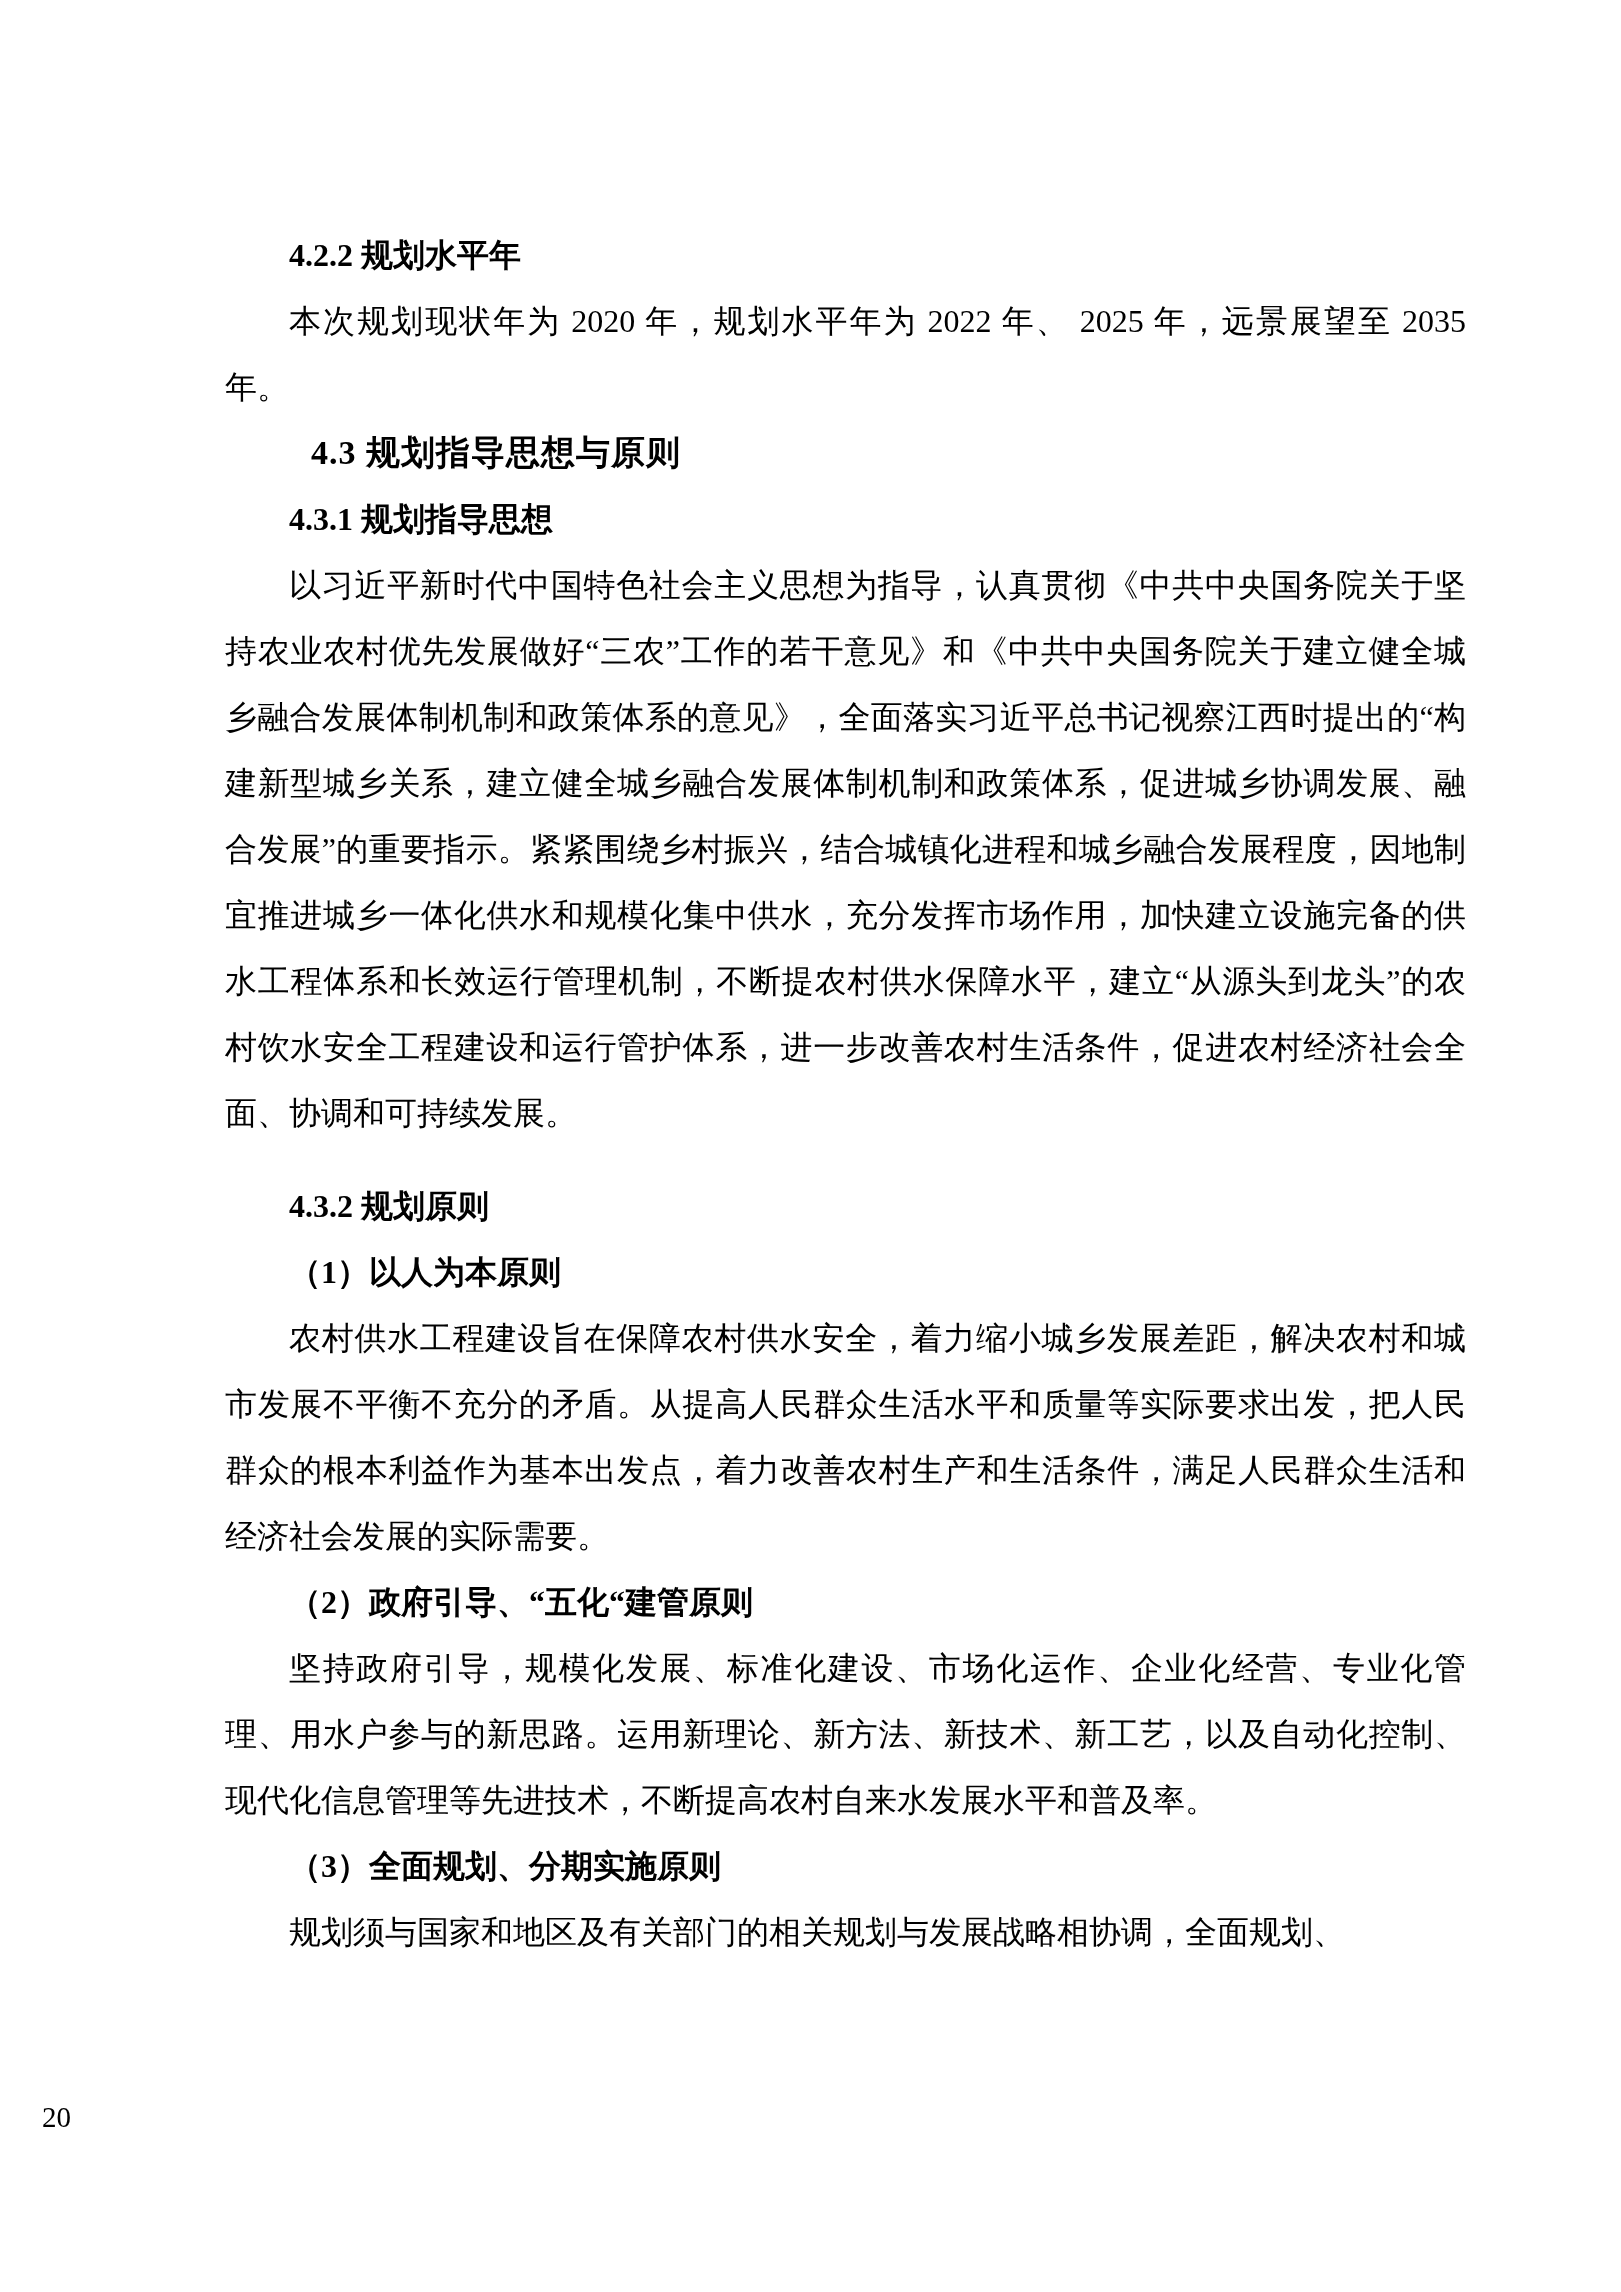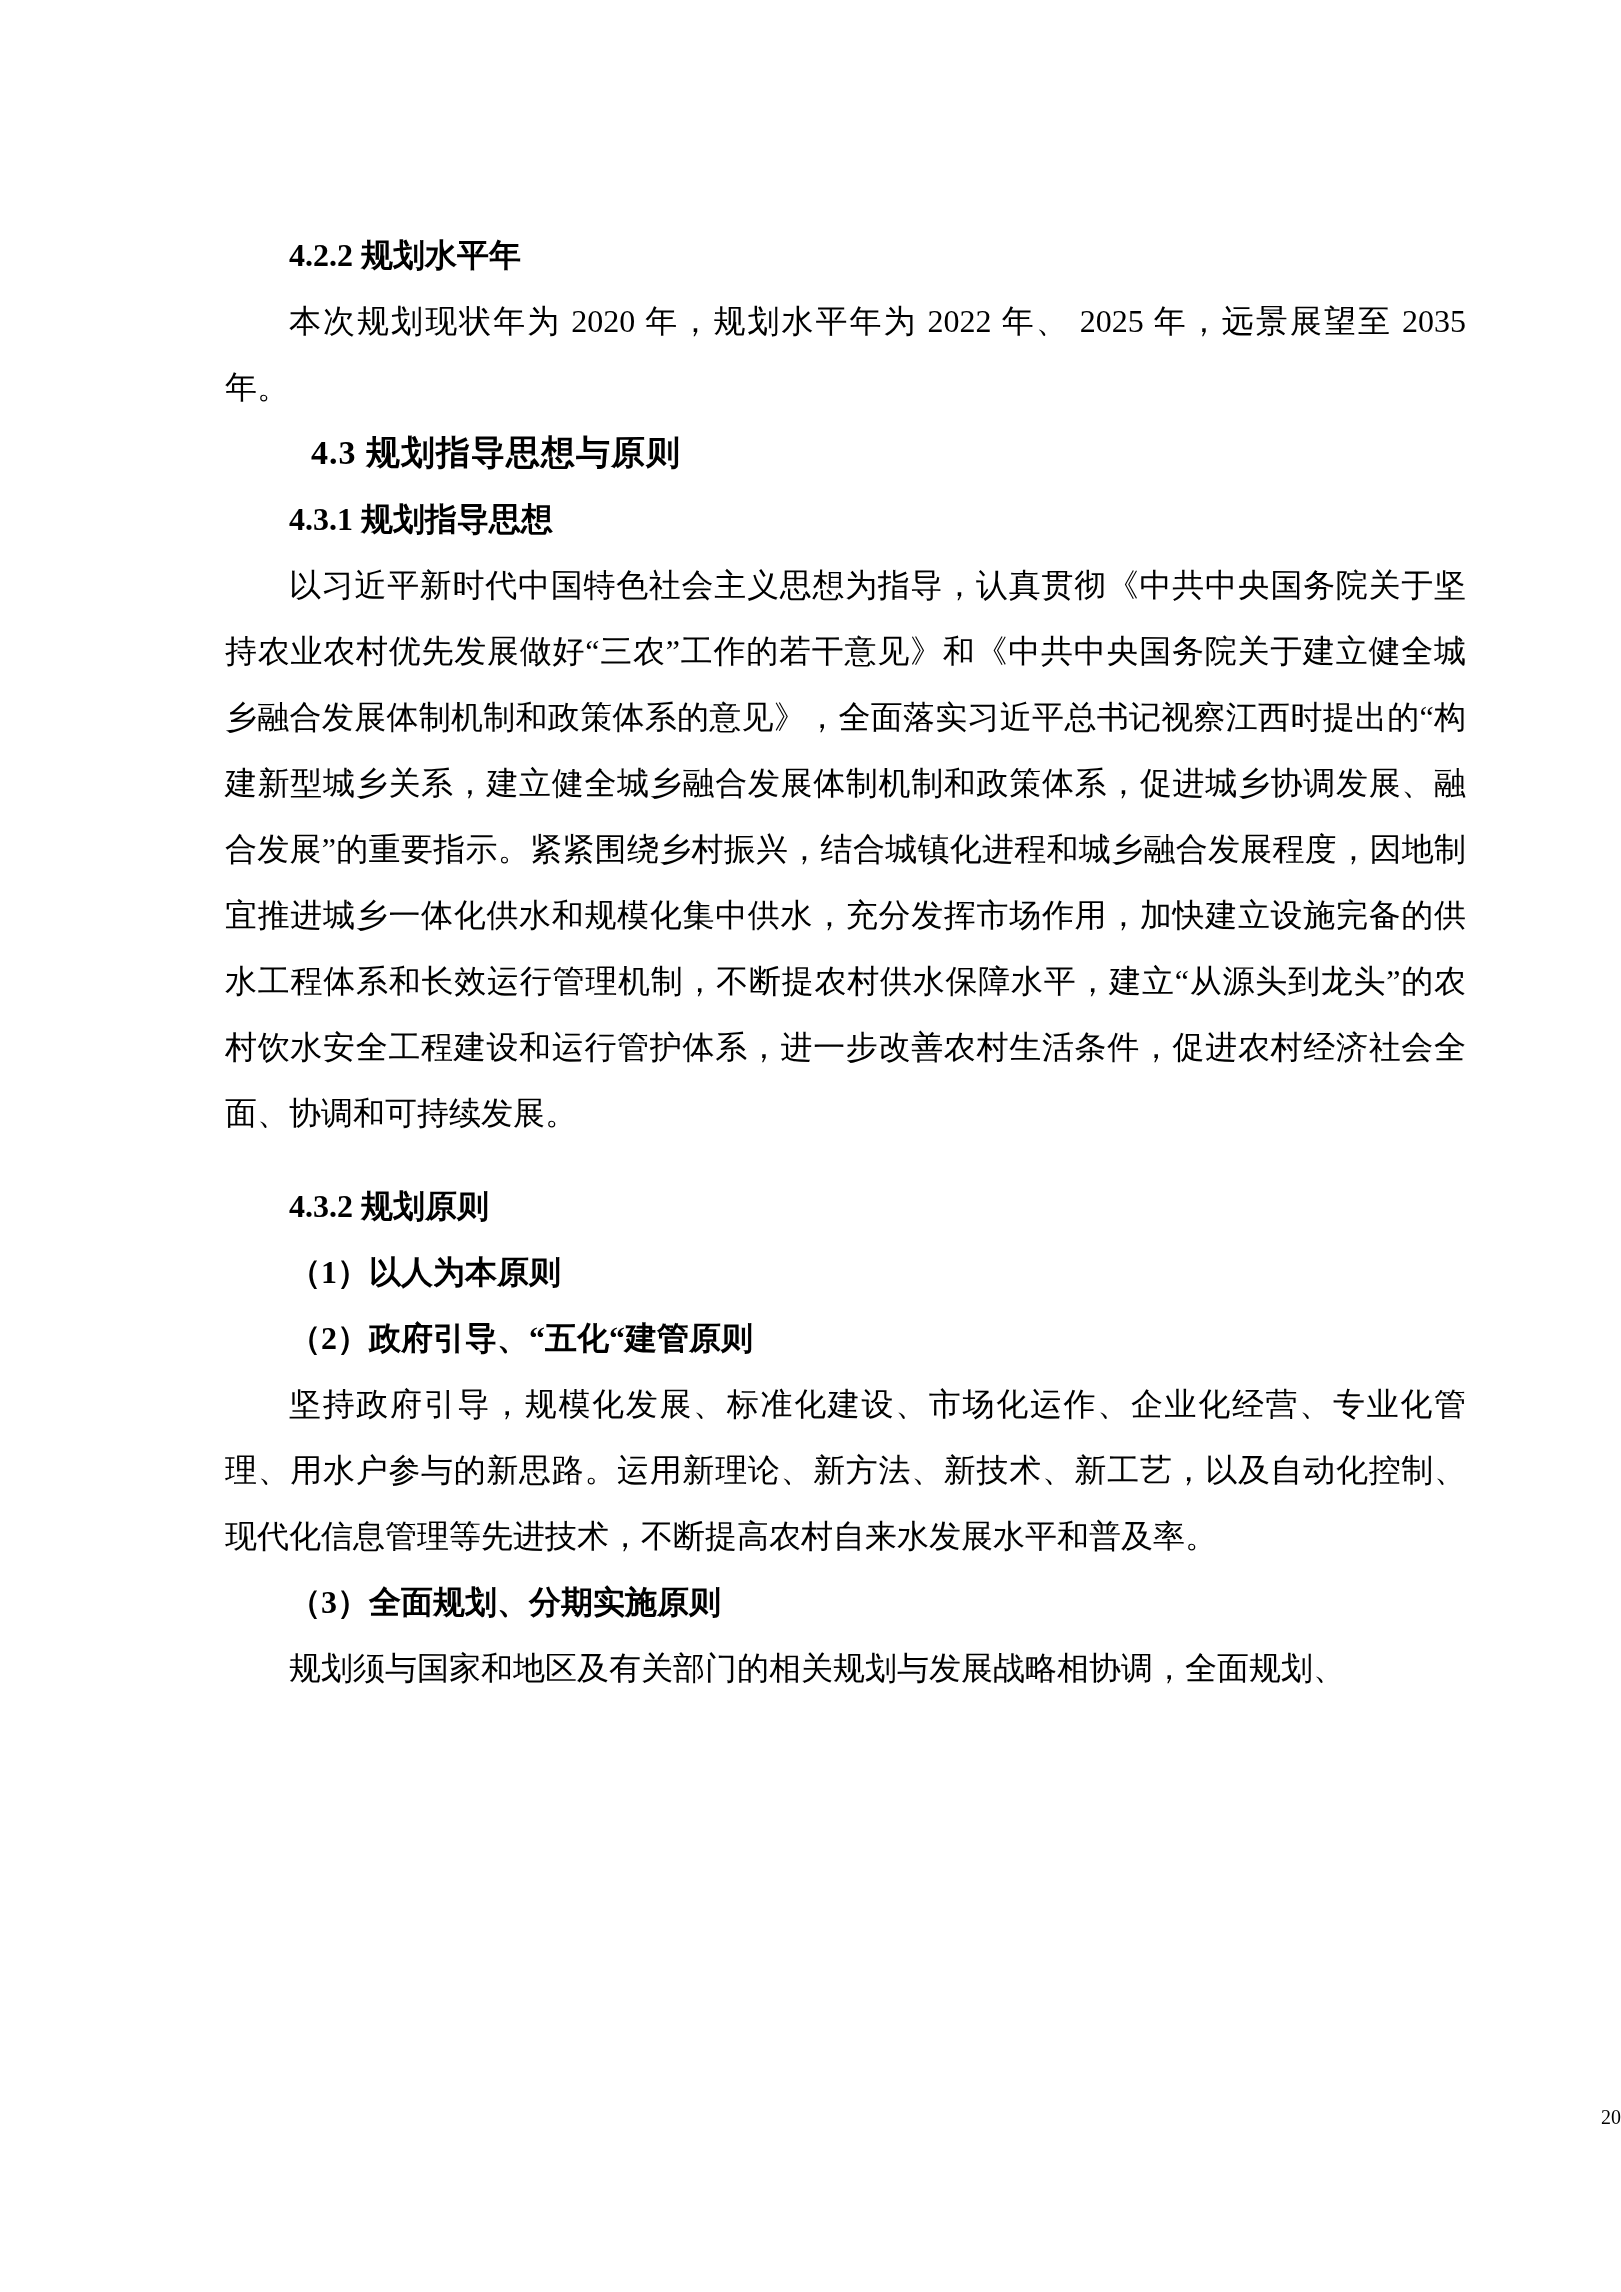--- a/index.html
+++ b/index.html
@@ -39,23 +39,24 @@
     text-justify: inter-ideograph;
   }
   .sp-before {
     margin-top: 27.4px;
   }
   .page-footer {
     position: absolute;
     left: 0;
     right: 0;
     top: 2098px;
-    text-align: right;
-    font-size: 20px;
+    text-align: left;
+    font-size: 29px;
     line-height: 39px;
+    padding-left: 42px;
   }
 </style>
 </head>
 <body>
 
 <div class="doc">
 
   <div class="h-sub">4.2.2 规划水平年</div>
 
   <div class="para">本次规划现状年为 2020 年，规划水平年为 2022 年、 2025 年，远景展望至 2035 年。</div>
@@ -63,20 +64,21 @@
   <div class="h-chapter">4.3 规划指导思想与原则</div>
 
   <div class="h-sub">4.3.1 规划指导思想</div>
 
   <div class="para">以习近平新时代中国特色社会主义思想为指导，认真贯彻《中共中央国务院关于坚持农业农村优先发展做好“三农”工作的若干意见》和《中共中央国务院关于建立健全城乡融合发展体制机制和政策体系的意见》，全面落实习近平总书记视察江西时提出的“构建新型城乡关系，建立健全城乡融合发展体制机制和政策体系，促进城乡协调发展、融合发展”的重要指示。紧紧围绕乡村振兴，结合城镇化进程和城乡融合发展程度，因地制宜推进城乡一体化供水和规模化集中供水，充分发挥市场作用，加快建立设施完备的供水工程体系和长效运行管理机制，不断提农村供水保障水平，建立“从源头到龙头”的农村饮水安全工程建设和运行管护体系，进一步改善农村生活条件，促进农村经济社会全面、协调和可持续发展。</div>
 
   <div class="h-sub sp-before">4.3.2 规划原则</div>
 
   <div class="h-sub">（1）以人为本原则</div>
 
+  <div class="para">农村供水工程建设旨在保障农村供水安全，着力缩小城乡发展差距，解决农村和城市发展不平衡不充分的矛盾。从提高人民群众生活水平和质量等实际要求出发，把人民群众的根本利益作为基本出发点，着力改善农村生产和生活条件，满足人民群众生活和经济社会发展的实际需要。</div>
 
   <div class="h-sub">（2）政府引导、“五化“建管原则</div>
 
   <div class="para">坚持政府引导，规模化发展、标准化建设、市场化运作、企业化经营、专业化管理、用水户参与的新思路。运用新理论、新方法、新技术、新工艺，以及自动化控制、现代化信息管理等先进技术，不断提高农村自来水发展水平和普及率。</div>
 
   <div class="h-sub">（3）全面规划、分期实施原则</div>
 
   <div class="para">规划须与国家和地区及有关部门的相关规划与发展战略相协调，全面规划、</div>
 
 </div>

